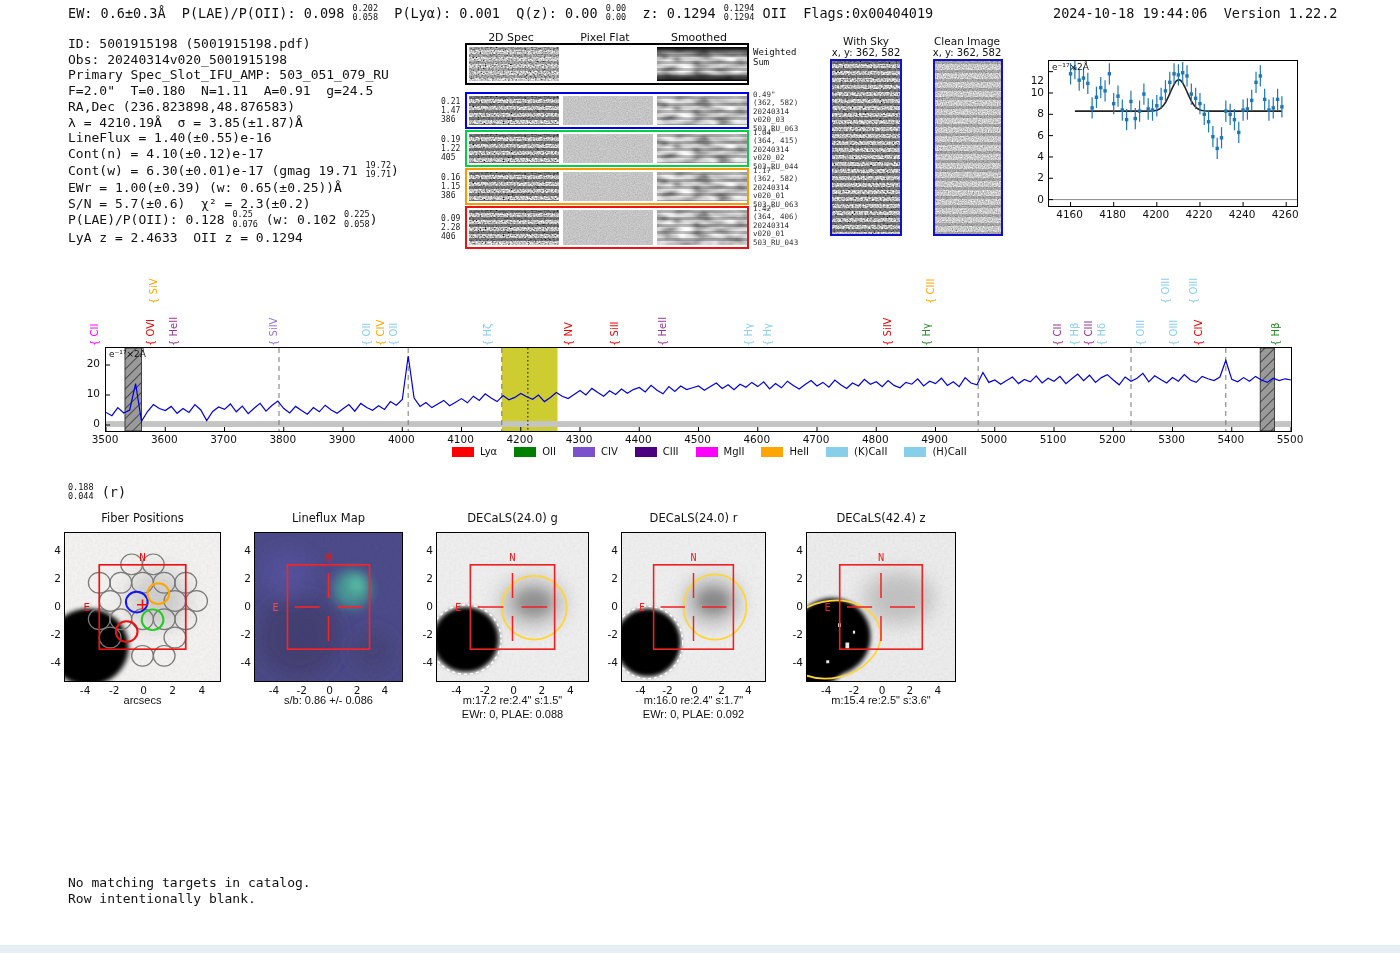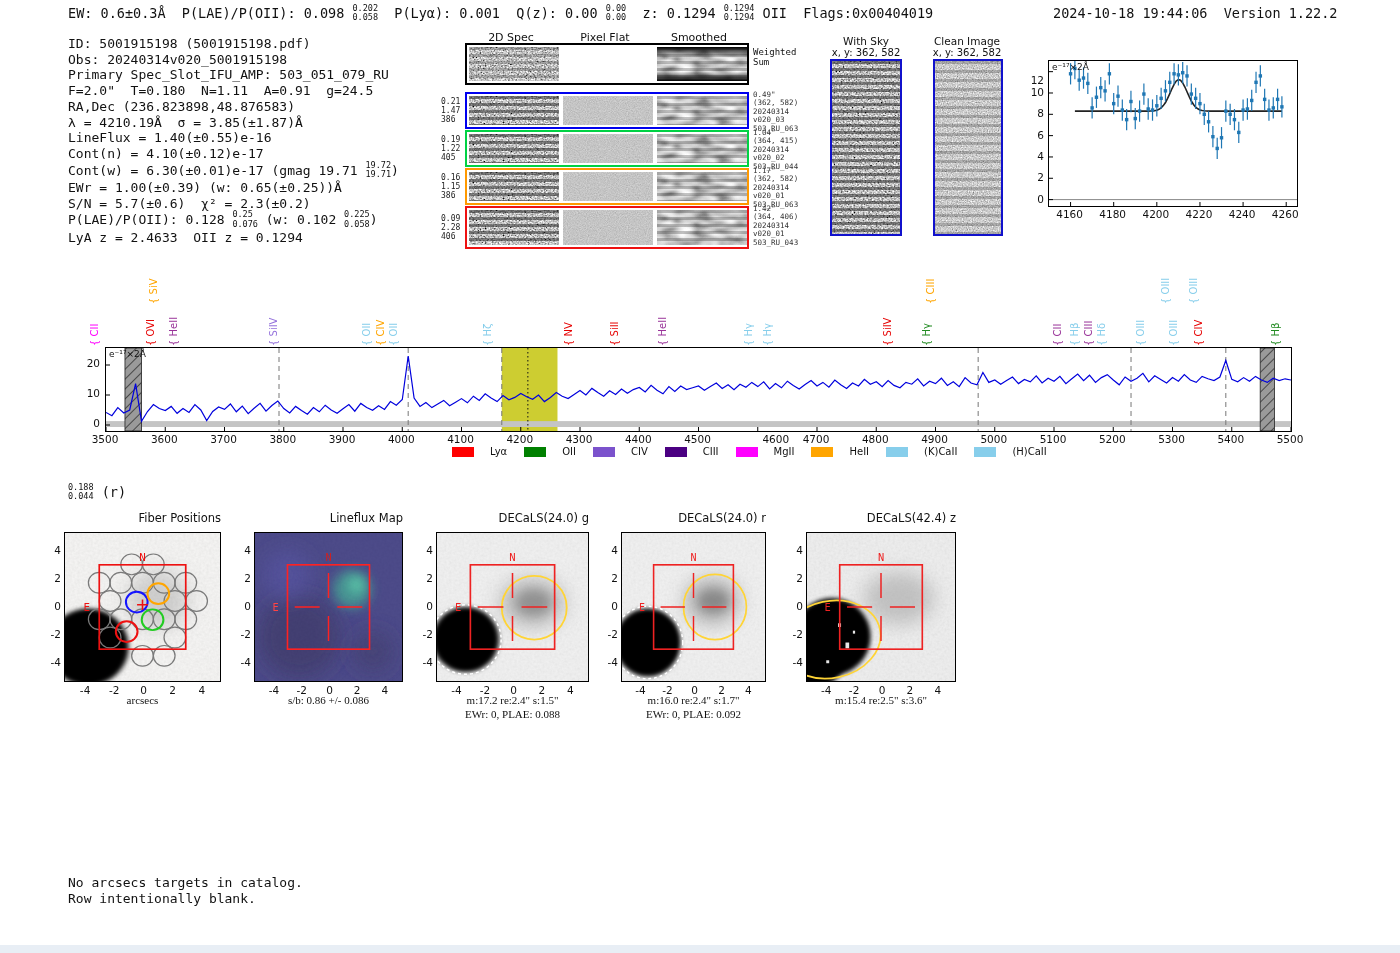--- a/index.html
+++ b/index.html
@@ -31,31 +31,31 @@
   
   #inset-box{left:1048px;top:60px;width:248px;height:145px;border:1px solid #000;}
   #mainspec-box{left:105px;top:347px;width:1185px;height:83px;border:1px solid #000;}
   .tick{position:absolute;font-size:10.5px;color:#111;font-family:"DejaVu Sans","Liberation Sans",sans-serif;}
   .tickc{transform:translateX(-50%);}
   .tickr{text-align:right;}
   .axnote{position:absolute;font-size:9px;color:#111;font-family:"DejaVu Sans","Liberation Sans",sans-serif;}
   .linelabel{position:absolute;height:12px;font-size:10px;line-height:12px;white-space:nowrap;
              transform:rotate(-90deg);transform-origin:0 100%;font-family:"DejaVu Sans","Liberation Sans",sans-serif;}
   #legend{left:452px;top:446px;display:flex;gap:17px;align-items:center;}
-  .legitem{display:flex;align-items:center;gap:16px;font-size:10px;font-family:"DejaVu Sans","Liberation Sans",sans-serif;}
+  .legitem{display:flex;align-items:center;gap:6px;font-size:10px;font-family:"DejaVu Sans","Liberation Sans",sans-serif;}
   .legsw{width:22px;height:10px;display:inline-block;}
   
   #decals-line{left:68px;top:484px;font-size:13.5px;}
   #footer{left:68px;top:875px;font-size:13px;line-height:15.5px;}
   
   .cutout{position:absolute;top:511px;}
-  .cut-title{position:absolute;left:0;right:0;top:0;text-align:right;font-size:11.5px;font-family:"DejaVu Sans","Liberation Sans",sans-serif;}
+  .cut-title{position:absolute;left:0;right:0;top:0;text-align:center;font-size:11.5px;font-family:"DejaVu Sans","Liberation Sans",sans-serif;}
   .cut-plot{position:absolute;top:21px;left:0;right:0;height:148px;border:1px solid #000;overflow:visible;background:#eee;}
   .cut-plot svg{display:block;width:100%;height:100%;}
-  .cut-cap{position:absolute;left:-20px;right:-20px;text-align:center;font-size:11px;font-family:Liberation Serif, serif;}
+  .cut-cap{position:absolute;left:-20px;right:-20px;text-align:center;font-size:11px;font-family:Liberation Sans, sans-serif;}
   .cap1{top:183px;} .cap2{top:197px;}
   #bottom-strip{left:0;top:945px;width:1400px;height:8px;background:#e8eef5;}
 </style>
 </head>
 <body>
 
 <svg width="0" height="0" style="position:absolute" aria-hidden="true">
   <defs>
     <filter id="nzCoarse" x="0%" y="0%" width="100%" height="100%">
       <feTurbulence type="fractalNoise" baseFrequency="0.55 0.7" numOctaves="2" seed="8" stitchTiles="stitch"></feTurbulence>
@@ -636,21 +636,21 @@
         <span class="tick tickr" style="position: absolute; left: -22px; width: 18px; top: 67px;">0</span>
         <span class="tick tickc" style="position: absolute; left: 102.9px; top: 151px;">2</span>
         <span class="tick tickr" style="position: absolute; left: -22px; width: 18px; top: 38.8px;">2</span>
         <span class="tick tickc" style="position: absolute; left: 130.8px; top: 151px;">4</span>
         <span class="tick tickr" style="position: absolute; left: -22px; width: 18px; top: 10.6px;">4</span>
       </div>
     <div class="cut-cap cap1">m:15.4  re:2.5"  s:3.6"</div>
   </div>
 
   <div class="abs" id="footer">
-      <div class="pre">No arcsecs targets in catalog.</div>
+      <div class="pre">No matching targets in catalog.</div>
       <div class="pre">Row intentionally blank.</div>
     </div>
   <div class="abs" id="bottom-strip"></div>
 <div class="s2right abs" style="left: 753px; top: 47px; font-size: 9px; line-height: 10px; color: rgb(17, 17, 17);">
       <div>Weighted</div>
       <div>Sum</div>
     </div>
     <div class="s2left abs" style="left: 441px; top: 96.7px;">
       <div>0.21</div>
       <div>1.47</div>
@@ -716,21 +716,21 @@
     <span class="tick tickc" style="left: 164.25px; top: 433px;">3600</span>
     <span class="tick tickc" style="left: 223.5px; top: 433px;">3700</span>
     <span class="tick tickc" style="left: 282.75px; top: 433px;">3800</span>
     <span class="tick tickc" style="left: 342px; top: 433px;">3900</span>
     <span class="tick tickc" style="left: 401.25px; top: 433px;">4000</span>
     <span class="tick tickc" style="left: 460.5px; top: 433px;">4100</span>
     <span class="tick tickc" style="left: 519.75px; top: 433px;">4200</span>
     <span class="tick tickc" style="left: 579px; top: 433px;">4300</span>
     <span class="tick tickc" style="left: 638.25px; top: 433px;">4400</span>
     <span class="tick tickc" style="left: 697.5px; top: 433px;">4500</span>
-    <span class="tick tickc" style="left: 756.75px; top: 433px; margin-left: 19px;">4600</span>
+    <span class="tick tickc" style="left: 756.75px; top: 433px;">4600</span>
     <span class="tick tickc" style="left: 816px; top: 433px;">4700</span>
     <span class="tick tickc" style="left: 875.25px; top: 433px;">4800</span>
     <span class="tick tickc" style="left: 934.5px; top: 433px;">4900</span>
     <span class="tick tickc" style="left: 993.75px; top: 433px;">5000</span>
     <span class="tick tickc" style="left: 1053px; top: 433px;">5100</span>
     <span class="tick tickc" style="left: 1112.25px; top: 433px;">5200</span>
     <span class="tick tickc" style="left: 1171.5px; top: 433px;">5300</span>
     <span class="tick tickc" style="left: 1230.75px; top: 433px;">5400</span>
     <span class="tick tickc" style="left: 1290px; top: 433px;">5500</span>
     <span class="tick tickr" style="left: 76px; width: 24px; top: 417px;">0</span>

